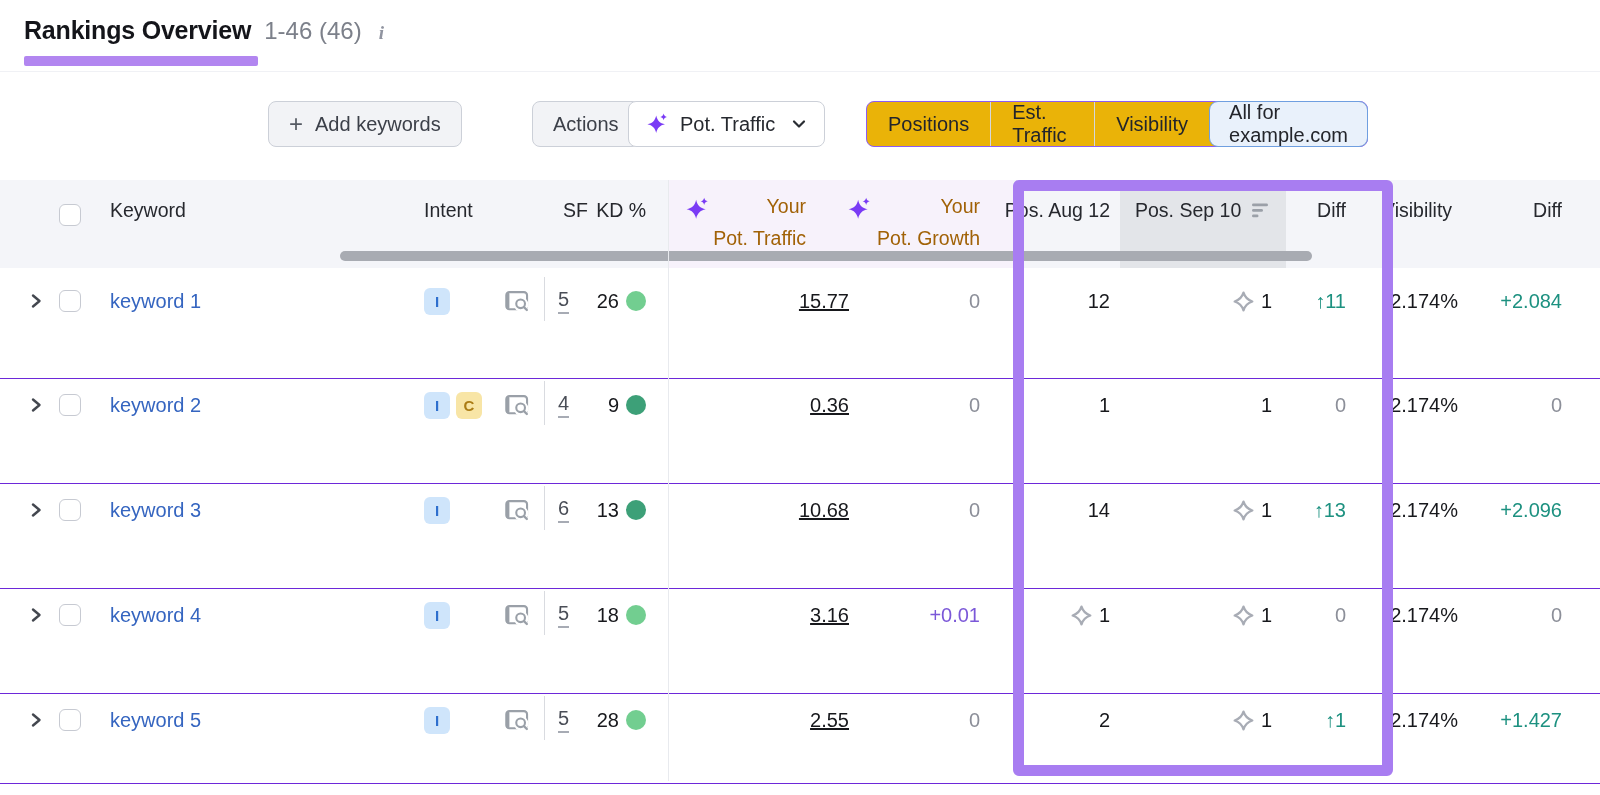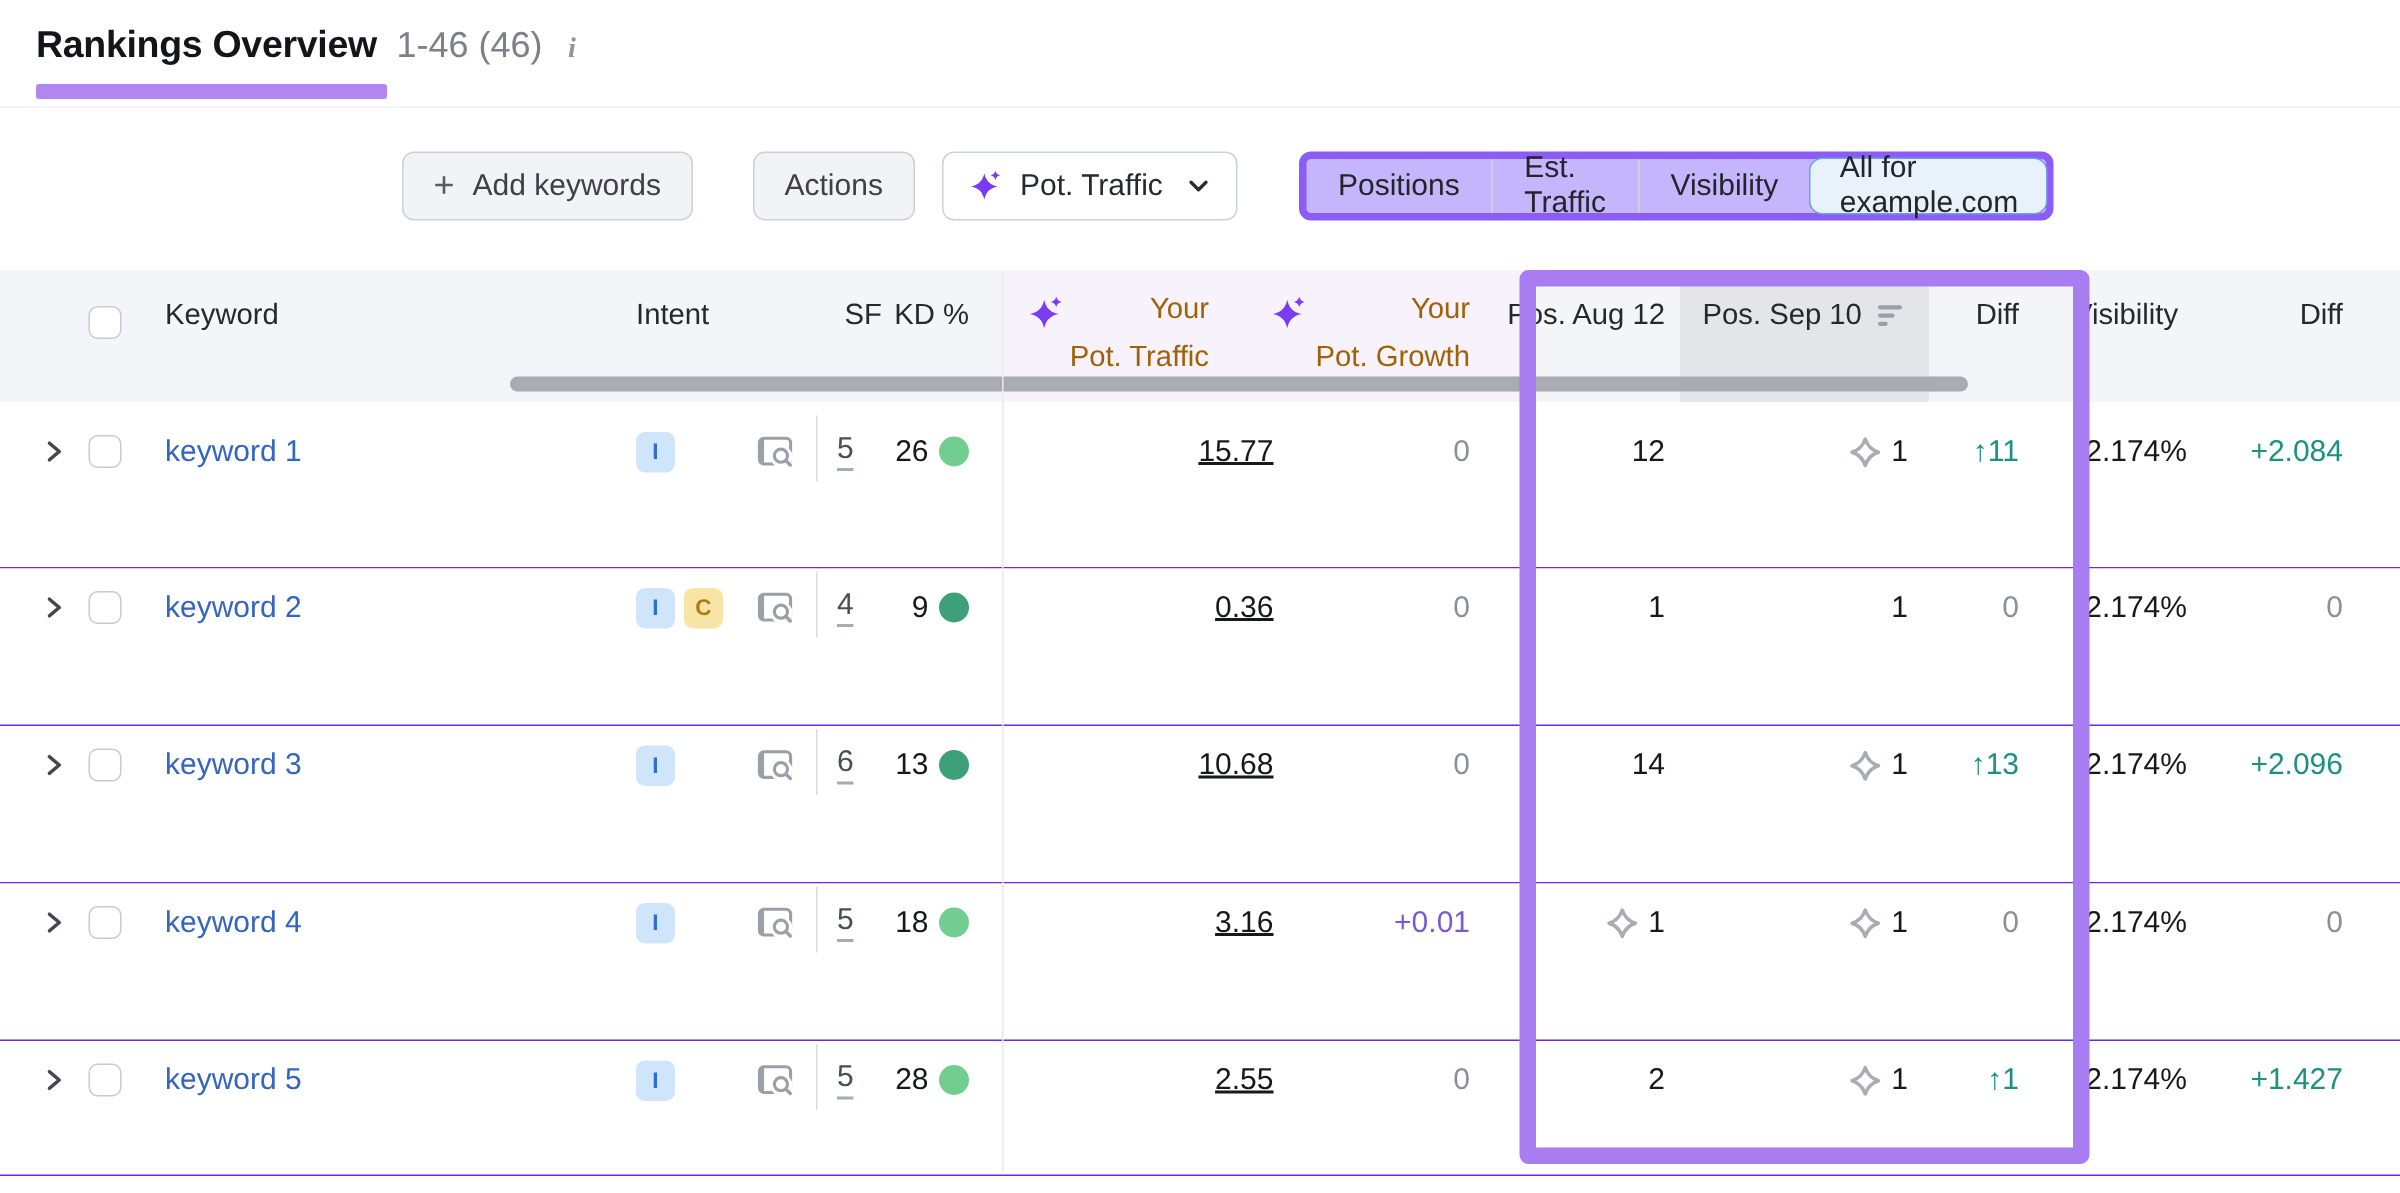--- a/index.html
+++ b/index.html
@@ -17,27 +17,27 @@
                    background:#b286f0;border-radius:2px;}
   .top-hairline{position:absolute;left:0;top:71px;width:1600px;height:1px;background:#f0f1f5;}
 
   
   .btn{position:absolute;top:101px;height:46px;display:flex;align-items:center;
        border-radius:8px;font-size:20px;box-sizing:border-box;cursor:pointer;}
   .btn-green{left:24px;background:#3f9a7a;color:#fff;font-weight:700;padding:0 19px;}
   .btn-light{background:#f2f3f6;border:1px solid #ccd0d8;color:#3c4049;}
   .btn-add{left:268px;padding:0 20px;gap:12px;}
   .plus-glyph{font-size:24px;color:#555a63;line-height:1;}
-  .btn-actions{left:502px;padding:0 20px;}
+  .btn-actions{left:532px;padding:0 20px;}
   .btn-dropdown{left:628px;background:#fff;border:1px solid #ccd0d8;color:#26292f;
                 padding:0 16px;gap:11px;}
   .chev-down{margin-left:4px;}
 
   .segmented{position:absolute;left:866px;top:101px;height:46px;display:flex;
-             background:#c4b5fd;border:5px solid #8b5cf6;border-radius:8px;box-sizing:border-box;}
+             background:#eab308;border:1px solid #8b5cf6;border-radius:8px;box-sizing:border-box;}
   .seg{display:flex;align-items:center;padding:0 21px;font-size:20px;color:#23252b;cursor:pointer;}
   .seg + .seg{border-left:1px solid #d4d7dd;}
   .seg.selected{background:#e9f1fb;border:1.5px solid #6f9fe0;border-radius:9px;
                 margin:-1px -1px -1px 0;padding:0 19px;align-items:center;}
 
   
   .thead{position:absolute;left:0;top:180px;width:1600px;height:88px;background:#f4f5f9;}
   .thead-purple{position:absolute;left:669px;top:0;width:344px;height:88px;background:#f7f2fb;}
   .thead-sorted{position:absolute;left:1120px;top:0;width:166px;height:88px;background:#e3e5e9;}
   .hcell{position:absolute;top:17px;height:26px;display:flex;align-items:center;

